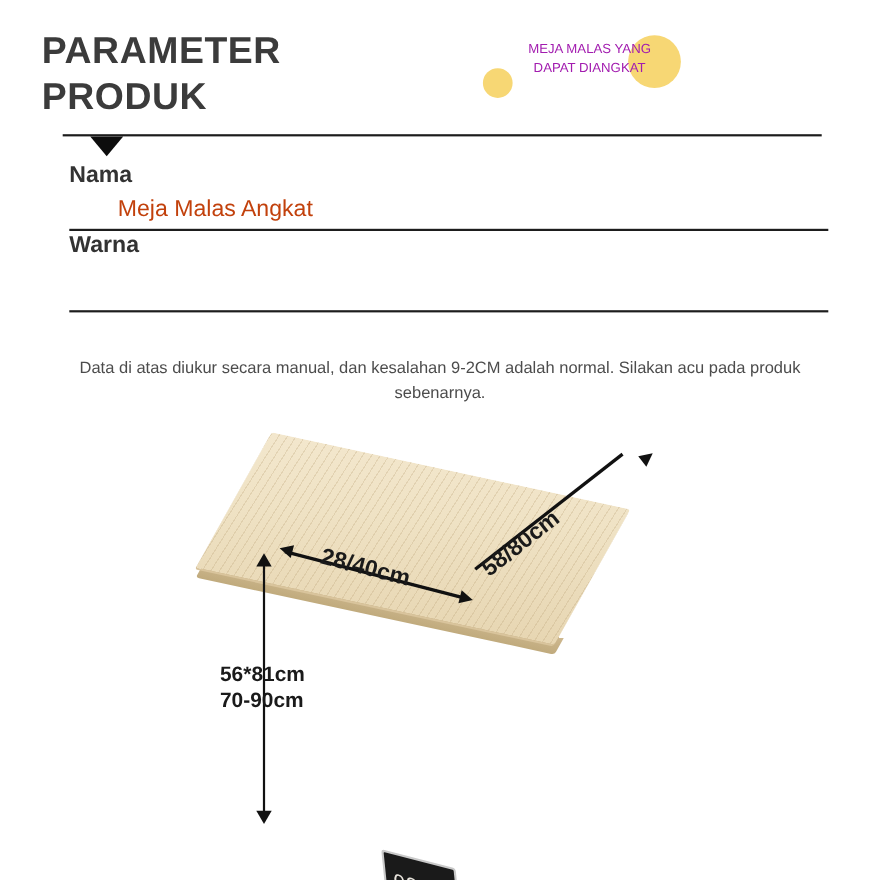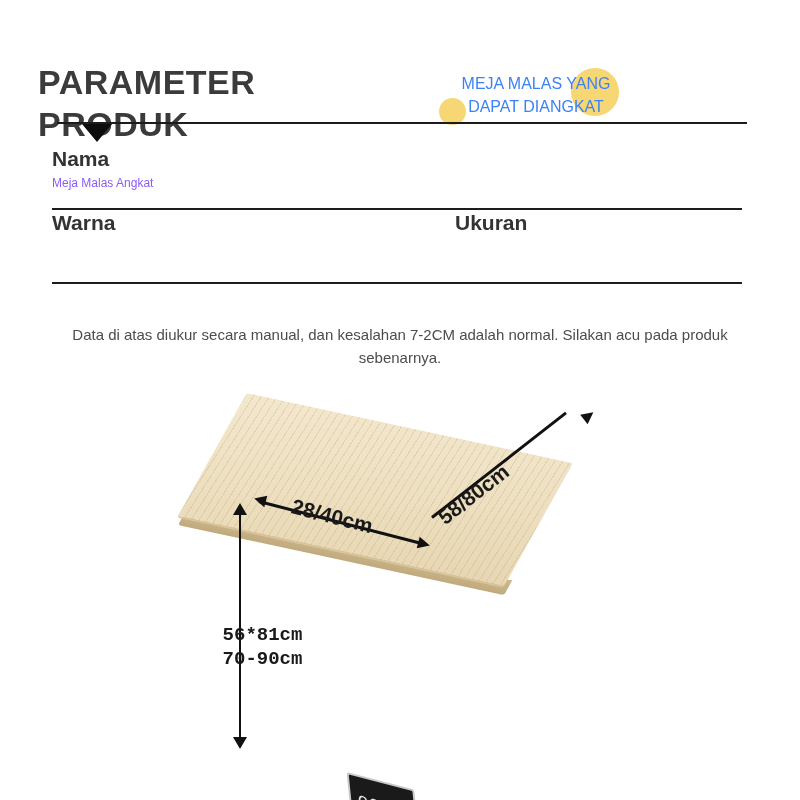--- a/index.html
+++ b/index.html
@@ -13,21 +13,21 @@
     position: relative;
     font-family: "Liberation Sans", sans-serif;
     color: #3a3a3a;
     overflow: hidden;
   }
 
   
   #header {
     position: absolute;
     left: 0; top: 0;
-    width: 669px; height: 120px; margin-top: 36px;
+    width: 669px; height: 120px;
   }
   #page-title {
     position: absolute;
     left: 38px; top: 26px;
     font-size: 34px;
     font-weight: bold;
     line-height: 1.23;
     letter-spacing: 0.5px;
     color: #3b3b3b;
     white-space: pre-line;
@@ -49,23 +49,23 @@
     left: 8px; top: 30px;
     width: 27px; height: 27px;
     border-radius: 50%;
     background: #f7d774;
   }
   #promo-text {
     position: absolute;
     left: 0; top: 4px;
     width: 210px;
     text-align: center;
-    font-size: 16px;
+    font-size: 12px;
     line-height: 1.45;
-    color: #3b82f6;
+    color: #a21caf;
     white-space: pre-line;
   }
 
   
   #top-rule {
     position: absolute;
     left: 57px; top: 122px;
     width: 690px; height: 0;
     border-top: 2px solid #1c1c1c;
   }
@@ -74,21 +74,21 @@
     left: 82px; top: 124px;
     width: 0; height: 0;
     border-left: 15px solid transparent;
     border-right: 15px solid transparent;
     border-top: 18px solid #0d0d0d;
   }
 
   
   #spec-table {
     position: absolute;
-    left: 52px; top: 146px;
+    left: 63px; top: 146px;
     width: 690px;
   }
   .spec-row {
     display: flex;
     position: relative;
   }
   .spec-row.row-1 { height: 62px; }
   .spec-row.row-2 { height: 72px; }
   .spec-cell {
     width: 50%;
@@ -96,24 +96,25 @@
   }
   .spec-cell.right { padding-left: 58px; }
   .spec-label {
     font-size: 21px;
     font-weight: bold;
     color: #333333;
     line-height: 1.22;
     margin: 0 0 3px 0;
   }
   .spec-value {
-    font-size: 12px;
-    color: #8b5cf6;
+    font-size: 21px;
+    color: #c2410c;
     line-height: 1.42;
     white-space: pre-line;
+    margin-left: 44px;
   }
   .spec-divider {
     height: 0;
     border-top: 2px solid #1d1d1d;
   }
 
   
   #disclaimer {
     position: absolute;
     left: 45px; top: 324px;
@@ -215,27 +216,26 @@
     left: 292px; top: 494px;
     transform: rotate(14.5deg);
     transform-origin: 0 50%;
   }
   #label-width {
     left: 441px; top: 508px;
     transform: rotate(-38deg);
     transform-origin: 0 50%;
   }
   #label-height {
-    left: 200px; top: 624px;
+    left: 200px; top: 602px;
     font-size: 19px;
     line-height: 1.25;
-    text-align: center;
+    text-align: left;
     width: 125px;
     white-space: pre-line;
-    font-family: Liberation Mono, monospace;
   }
 
   
   #height-arrow-line {
     position: absolute;
     left: 239px; top: 512px;
     width: 2px; height: 228px;
     background: #111111;
   }
   #height-arrow-top {
@@ -311,28 +311,27 @@
     </div>
   </div>
 
   <div class="spec-divider"></div>
 
   <div class="spec-row row-2">
     <div class="spec-cell left">
       <div class="spec-label">Warna</div>
     </div>
     <div class="spec-cell right">
-      <div class="spec-label">Ukuran</div>
     </div>
   </div>
 
   <div class="spec-divider"></div>
 </div>
 
-<div id="disclaimer">Data di atas diukur secara manual, dan kesalahan 7-2CM adalah normal. Silakan acu pada produk sebenarnya.</div>
+<div id="disclaimer">Data di atas diukur secara manual, dan kesalahan 9-2CM adalah normal. Silakan acu pada produk sebenarnya.</div>
 
 <div id="product-figure">
 
   <div id="tabletop-wrap">
     <div id="tabletop-edge"></div>
     <div id="tabletop"></div>
   </div>
 
   <div id="laptop">
 

